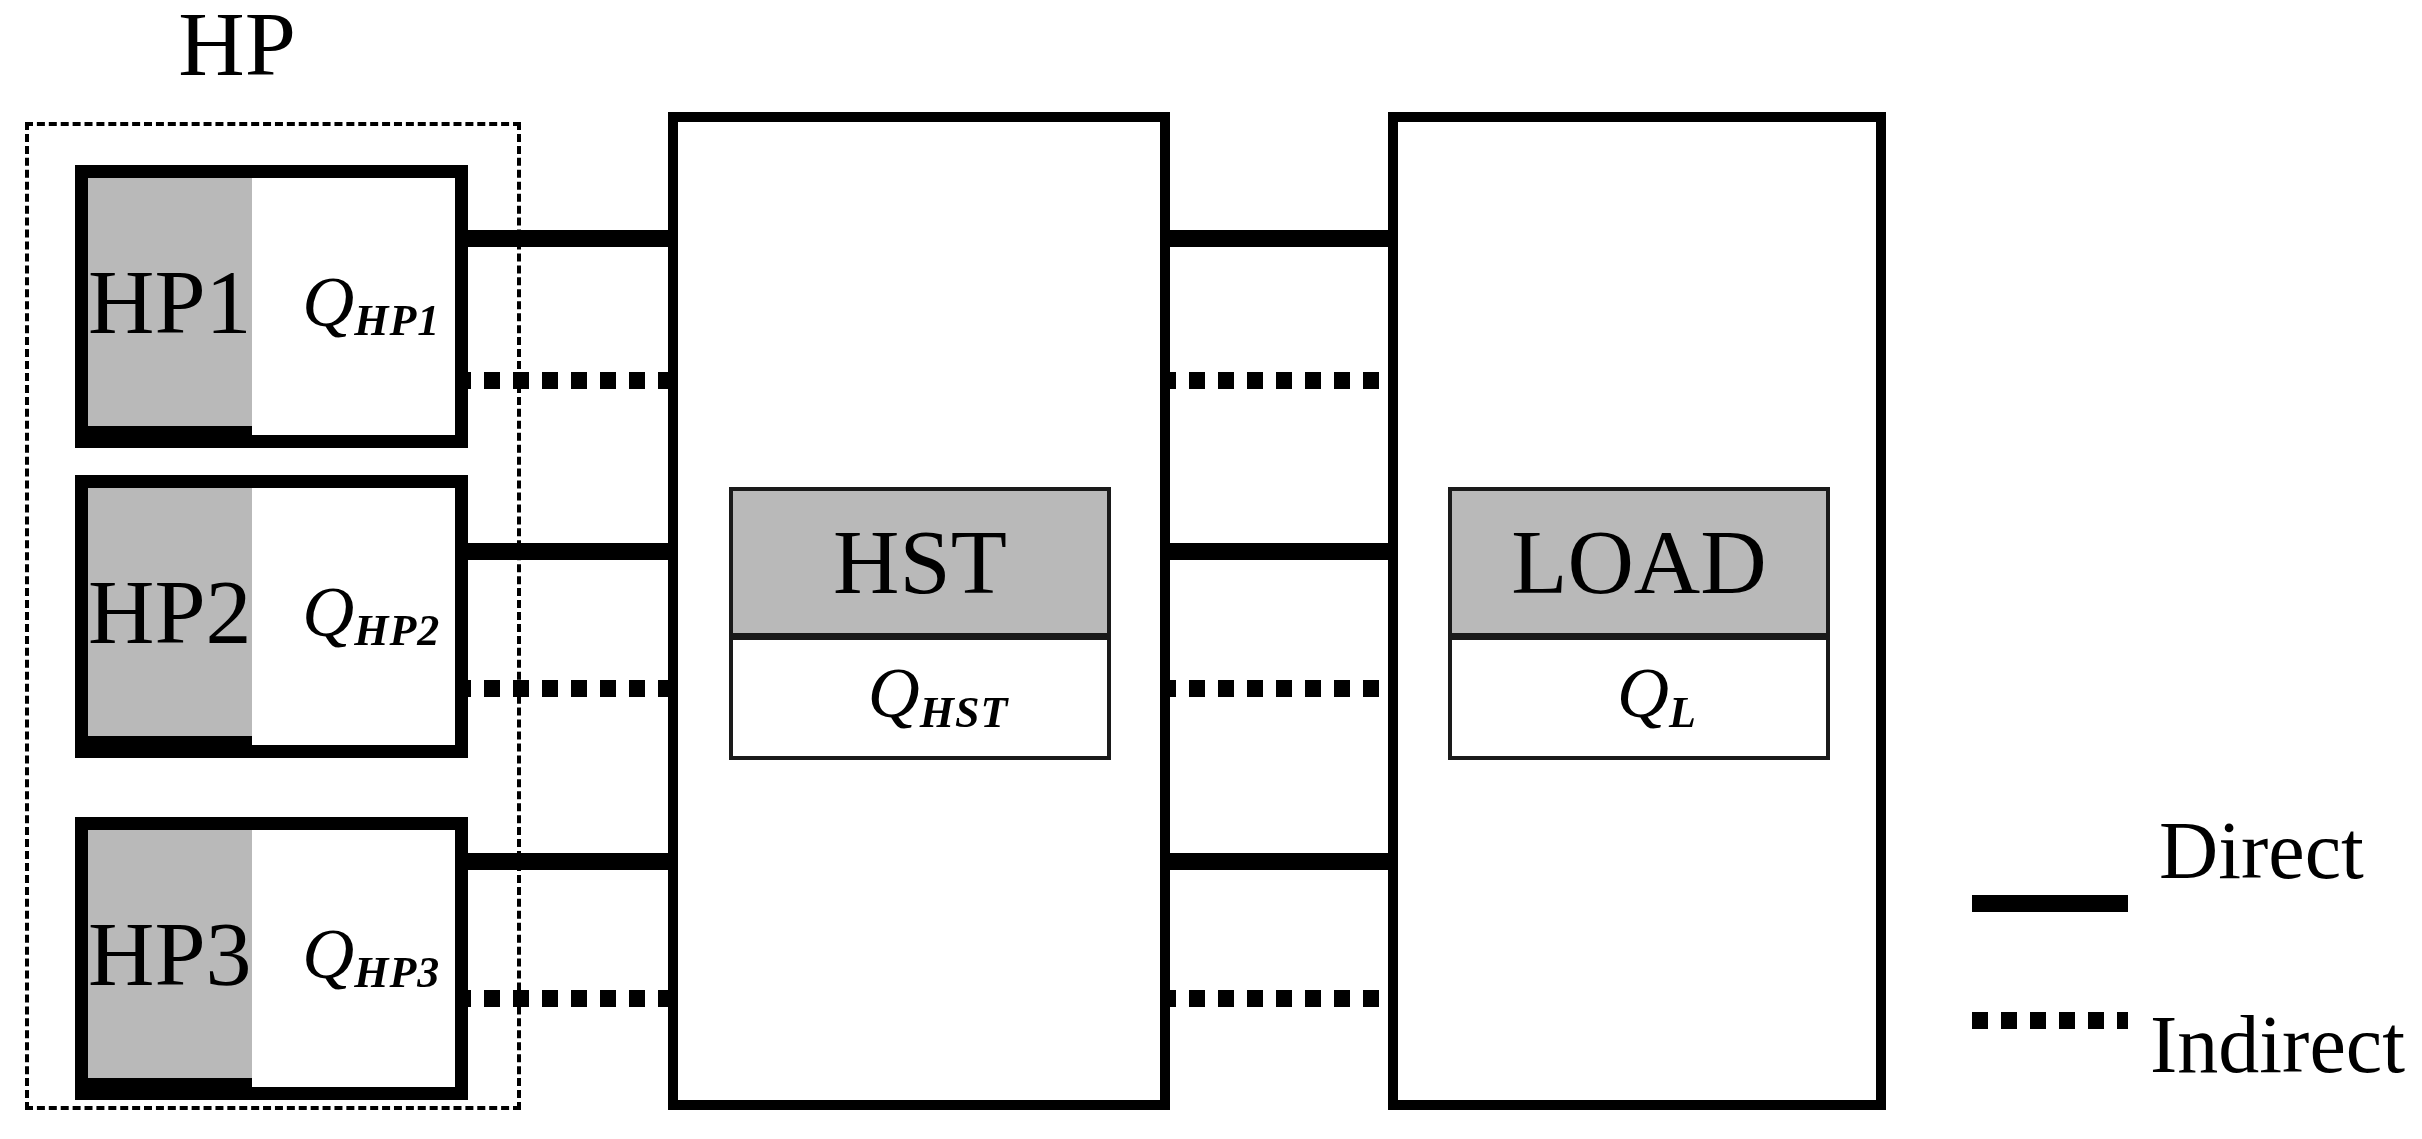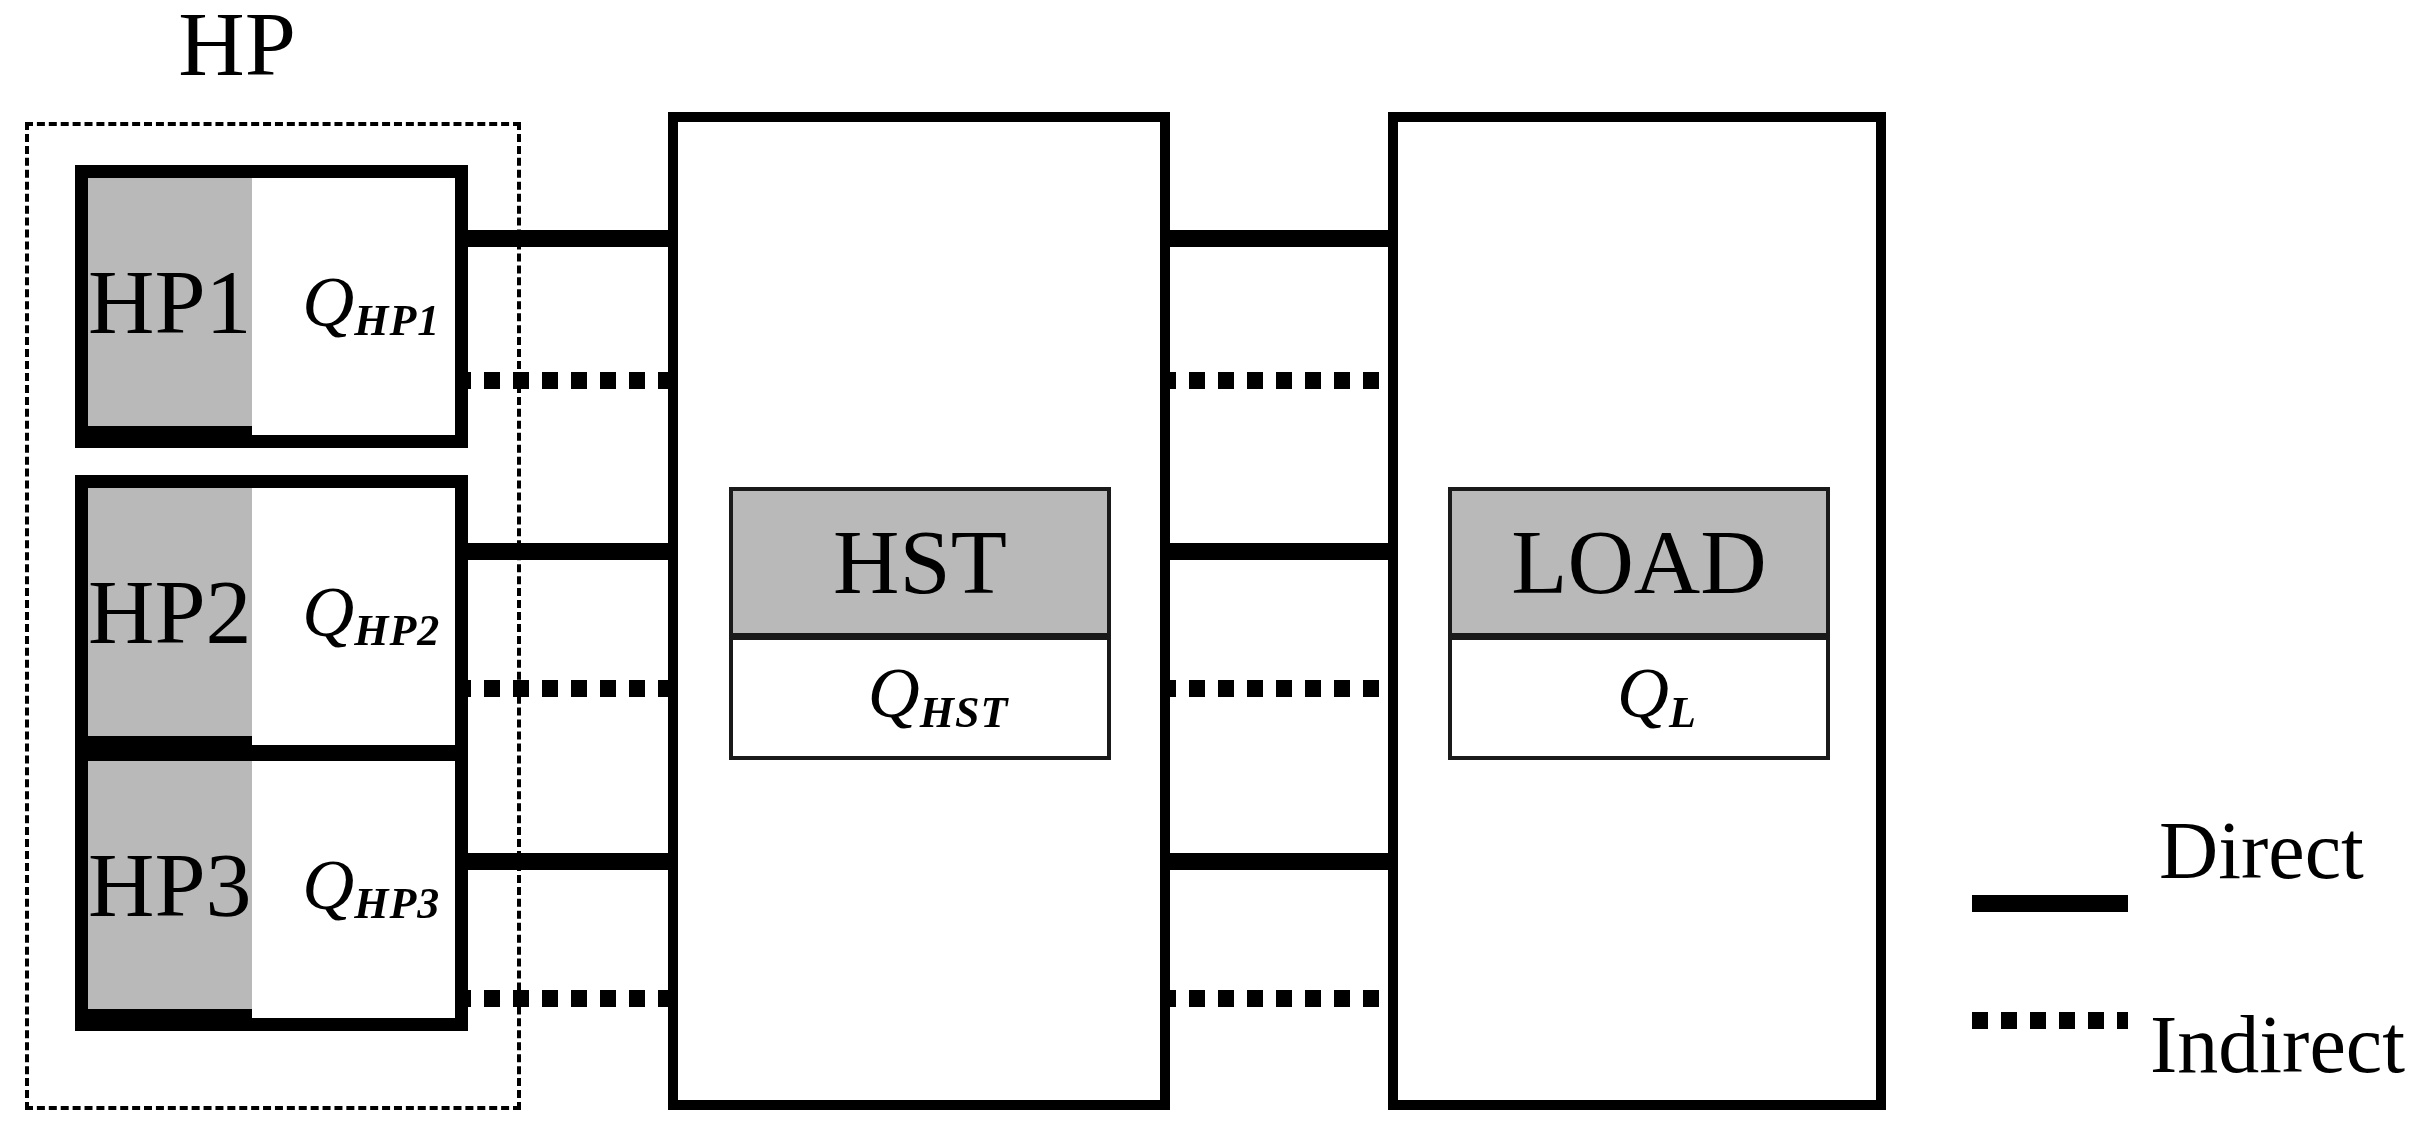--- a/index.html
+++ b/index.html
@@ -40,21 +40,21 @@
     position: absolute;
     left: 75px;
     width: 393px; height: 283px;
     border: 13px solid #000000;
     box-sizing: border-box;
     background: #ffffff;
     display: flex;
   }
   .unit-block.pos1 { top: 165px; }
   .unit-block.pos2 { top: 475px; }
-  .unit-block.pos3 { top: 748px; justify-content: space-between; }
+  .unit-block.pos3 { top: 817px; justify-content: space-between; }
   .unit-header {
     flex: 0 0 135px;
     background: #b9b9b9;
     border-bottom: 9px solid #000000;
     display: flex;
     align-items: center;
     justify-content: center;
     font-size: 92px;
   }
   .unit-q {

